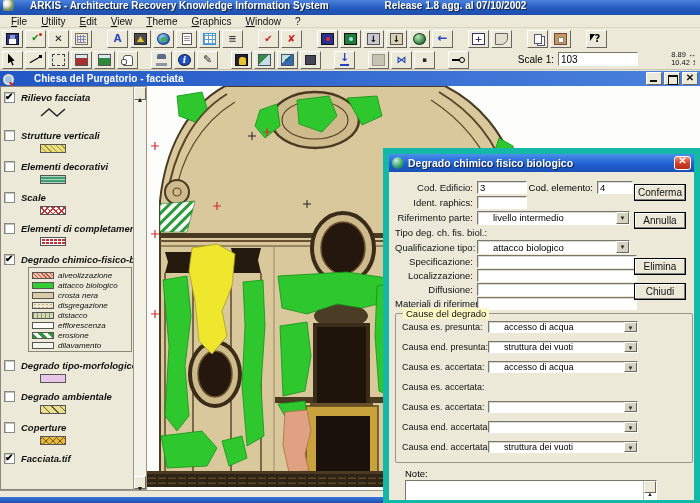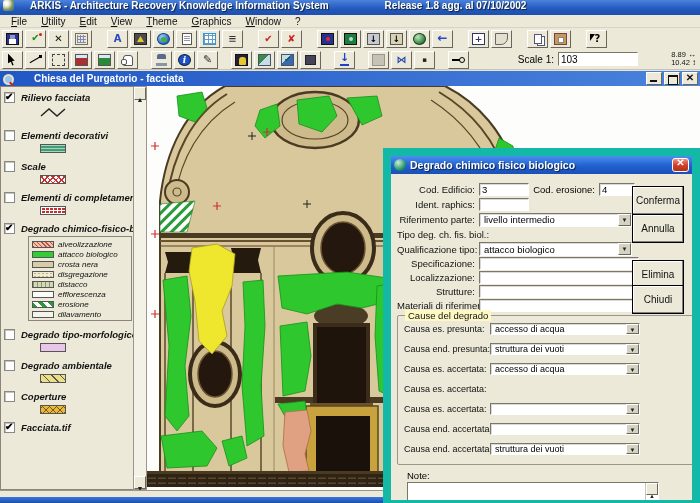--- a/index.html
+++ b/index.html
@@ -168,59 +168,59 @@
      repeating-linear-gradient(-45deg,#7a5a10 0 1px,transparent 1px 5px)}
 
   .canvas{position:absolute;left:147px;top:0;width:553px;height:404px;background:#fdfdfb;overflow:hidden}
   .canvas svg{display:block}
 
   .bottom-beige{position:absolute;left:0;top:490px;width:700px;height:7px;background:#ece9d8;border-top:1px solid #9a968a}
   .bottom-blue{position:absolute;left:0;top:497px;width:700px;height:6px;background:linear-gradient(180deg,#3a76dd,#1c4fae)}
 
   
   .dialog{position:absolute;left:383px;top:148px;width:317px;height:355px;
-     border:8px solid #14b8a6;border-bottom-width:3px;background:#ece9d8;overflow:hidden;z-index:50}
+     border:6px solid #14b8a6;border-bottom-width:3px;background:#ece9d8;overflow:hidden;z-index:50}
   .dlg-title{height:18px;background:linear-gradient(180deg,#4a90ee,#2060d0 55%,#1a50b8);
      display:flex;align-items:center;gap:4px;padding:0 3px;color:#fff}
   .dlg-title .t{font-size:10.5px;font-weight:bold;flex:1;white-space:nowrap;text-shadow:1px 1px 1px #124}
   .dlg-ico{width:12px;height:12px;border-radius:50%;background:radial-gradient(circle at 35% 30%,#c8f0d8,#2a9a6a 60%,#14543a);flex:0 0 auto}
   .xbtn{width:17px;height:14px;background:linear-gradient(180deg,#f0907a,#d2412a 50%,#b23018);
      border:1px solid #fff;border-radius:3px;position:relative;cursor:pointer;flex:0 0 auto}
   .xbtn::before{content:"✕";position:absolute;inset:-2px 0 0 0;color:#fff;font-size:10px;font-weight:bold;text-align:center}
   .dlg-body{position:relative;padding:8px 6px 0 6px;height:334px}
   .frow{display:flex;align-items:center;margin-bottom:2px}
   .frow.h16{height:14px}.frow.h15{height:13px}.frow.h14{height:12px}
   .flabel{width:82px;text-align:right;font-size:9.5px;padding-right:4px;color:#111;white-space:nowrap;flex:0 0 auto}
   .flabel2{width:70px;text-align:right;font-size:9.5px;padding-right:4px;white-space:nowrap;flex:0 0 auto}
   .tin{height:13px;background:#fff;border:1px solid;border-color:#7a7668 #fff #fff #7a7668;
      box-shadow:inset 1px 1px 0 rgba(0,0,0,.15);font:9.5px "Liberation Sans",sans-serif;padding:0 2px}
   .tin.sm{width:50px}.tin.sm2{width:36px}.tin.wide{width:160px}
   .combo{width:153px;height:14px;background:#fff;border:1px solid;border-color:#7a7668 #fff #fff #7a7668;
      box-shadow:inset 1px 1px 0 rgba(0,0,0,.15);display:flex;align-items:center;cursor:pointer}
-  .combo .cval{flex:1;font-size:9.5px;padding:0 4px;white-space:nowrap;overflow:hidden}
+  .combo .cval{flex:1;font-size:9.5px;padding:0 15px;white-space:nowrap;overflow:hidden}
   .combo .cbtn{width:13px;height:12px;background:#d6d2c2;border:1px solid;border-color:#fff #6a675a #6a675a #fff;position:relative;flex:0 0 auto}
   .combo .cbtn::before{content:"▼";position:absolute;inset:0;font-size:6px;line-height:11px;text-align:center;color:#222}
   .grpbox{border:1px solid #9a968a;border-radius:2px;margin-top:4px;padding:6px 4px 2px 6px;position:relative;width:298px}
   .grptitle{position:absolute;top:-6px;left:7px;background:#fef9c3;font-size:9.5px;padding:0 3px;color:#111}
   .crow{display:flex;align-items:center;margin-bottom:7px;height:13px}
   .clabel{width:86px;font-size:9px;white-space:nowrap;flex:0 0 auto;color:#111}
   .crow .combo{width:150px;height:12px}
   .crow .combo .cval{font-size:9px}
   .crow .combo .cbtn{height:10px}
   .notelbl{font-size:9.5px;margin:5px 0 1px 10px}
   .notebox{margin-left:10px;width:252px;height:40px;background:#fff;border:1px solid;border-color:#7a7668 #fff #fff #7a7668;position:relative}
   .notebox .nsb{position:absolute;right:0;top:0;bottom:0;width:13px;border-left:1px solid #c8c4b4}
   .nsbtn{position:absolute;left:0;width:12px;height:12px;background:#ece9d8;border:1px solid;border-color:#fff #6a675a #6a675a #fff;text-align:center}
   .nsbtn.up{top:0}.nsbtn.dn{bottom:0}
   .nsbtn::before{font-size:6px;line-height:11px;color:#222}
   .nsbtn.up::before{content:"▲"}.nsbtn.dn::before{content:"▼"}
   .comprow{display:flex;align-items:center;margin:4px 0 0 10px}
   .comprow .flabel{text-align:left;width:70px}
   .comprow .tin{width:162px}
-  .dbtn{position:absolute;right:8px;width:52px;height:29px;background:#ece9d8;
+  .dbtn{position:absolute;right:8px;width:52px;height:17px;background:#ece9d8;
      border:1px solid #000;box-shadow:inset -1px -1px 0 #808080,inset 1px 1px 0 #fff;
      font:10px "Liberation Sans",sans-serif;color:#111;cursor:pointer}
   #btn-conferma{top:12px}#btn-annulla{top:40px}#btn-elimina{top:86px}#btn-chiudi{top:111px}
 </style>
 </head>
 <body>
 
 <div id="screen">
 
   <div class="titlebar">
@@ -417,20 +417,27 @@
   <div class="workspace">
     <div class="layer-panel" id="layer-tree">
         <div class="layer">
           <div class="lrow">
             <span class="cb on"></span>
             <span class="llab">Rilievo facciata</span>
           </div>
           <span class="swpoly"><svg width="30" height="11" viewBox="0 0 30 11">
               <polyline points="1,9 9,2 17,9 25,2" fill="none" stroke="#222" stroke-width="1.4"></polyline>
             </svg></span>
+        </div>
+        <div class="layer">
+          <div class="lrow">
+            <span class="cb"></span>
+            <span class="llab">Strutture verticali</span>
+          </div>
+          <div class="sw sw-yellow-hatch"></div>
         </div>
         <div class="layer">
           <div class="lrow">
             <span class="cb"></span>
             <span class="llab">Elementi decorativi</span>
           </div>
           <div class="sw sw-teal"></div>
         </div>
         <div class="layer">
           <div class="lrow">
@@ -621,21 +628,21 @@
     <div class="dlg-title">
       <span class="dlg-ico"></span>
       <span class="t">Degrado chimico fisico biologico</span>
       <span class="xbtn"></span>
     </div>
     <div class="dlg-body">
 
       <div class="frow h16">
         <span class="flabel">Cod. Edificio:</span>
         <input class="tin sm" readonly="" value="3" style="">
-        <span class="flabel2">Cod. erosione:</span>
+        <span class="flabel2">Cod. elemento:</span>
         <input class="tin sm2" readonly="" value="4" style="">
       </div>
       <div class="frow h15">
         <span class="flabel">Ident. raphics:</span>
         <input class="tin sm" readonly="" value="" style="">
       </div>
       <div class="frow h15">
         <span class="flabel">Riferimento parte:</span>
         <span class="combo">
           <span class="cval">livello intermedio</span>
@@ -654,21 +661,21 @@
       </div>
       <div class="frow h14">
         <span class="flabel">Specificazione:</span>
         <input class="tin wide" readonly="" value="" style="">
       </div>
       <div class="frow h14">
         <span class="flabel">Localizzazione:</span>
         <input class="tin wide" readonly="" value="" style="">
       </div>
       <div class="frow h14">
-        <span class="flabel">Strutture:</span>
+        <span class="flabel">Diffusione:</span>
         <input class="tin wide" readonly="" value="" style="">
       </div>
       <div class="frow h14">
         <span class="flabel">Materiali di riferimento:</span>
         <input class="tin wide" readonly="" value="" style="">
       </div>
 
       <div class="grpbox">
         <span class="grptitle">Cause del degrado</span>
         <div id="cause-rows">

